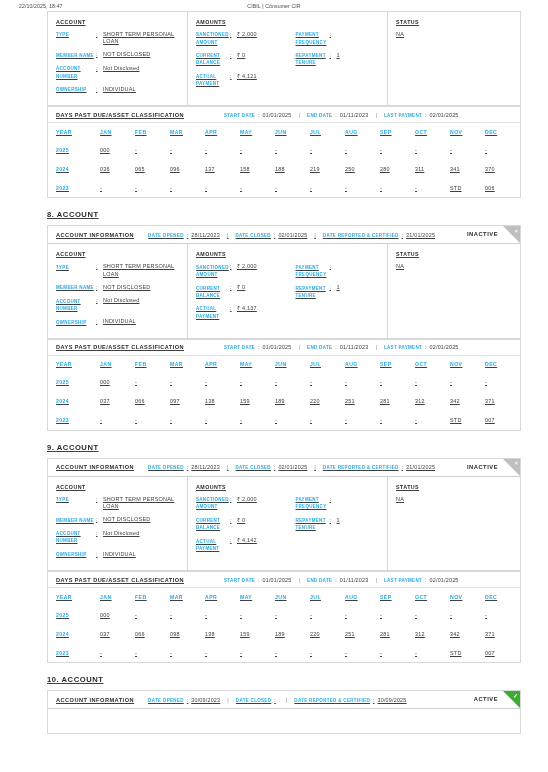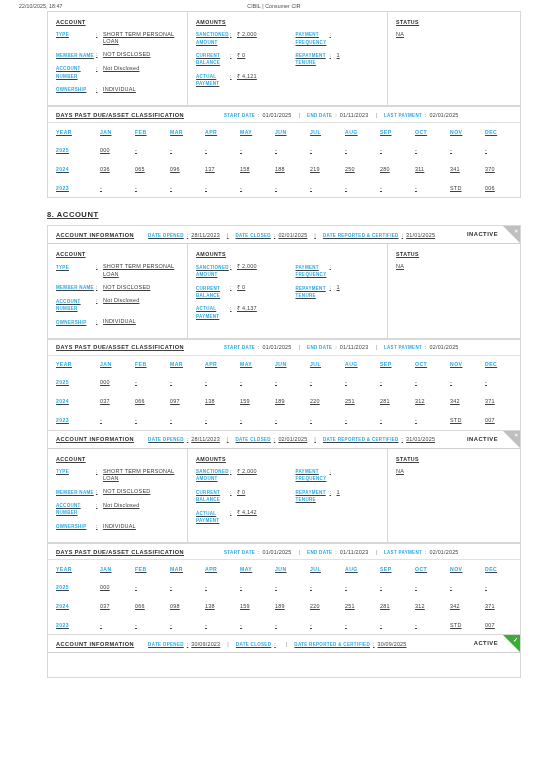--- a/index.html
+++ b/index.html
@@ -592,20 +592,21 @@
               <td class="mcell dash">-</td>
               <td class="mcell dash">-</td>
               <td class="mcell dash">-</td>
               <td class="mcell dash">-</td>
               <td class="mcell">STD</td>
               <td class="mcell">007</td>
             </tr>
           </tbody>
         </table>
       </div>
+      <div class="section-title">9. ACCOUNT</div>
       <div class="card">
         <div class="info-bar">
           <span class="ib-title">ACCOUNT INFORMATION</span>
           <span style="width:14px"></span>
           <div class="ib-field">
             <span class="ib-label">DATE OPENED</span>
             <span class="ib-colon">:</span>
             <span class="ib-val">28/11/2023</span>
           </div>
           <span class="ib-sep">|</span>
@@ -773,20 +774,21 @@
               <td class="mcell dash">-</td>
               <td class="mcell dash">-</td>
               <td class="mcell dash">-</td>
               <td class="mcell dash">-</td>
               <td class="mcell">STD</td>
               <td class="mcell">007</td>
             </tr>
           </tbody>
         </table>
       </div>
+      <div class="section-title">10. ACCOUNT</div>
       <div class="card">
         <div class="info-bar">
           <span class="ib-title">ACCOUNT INFORMATION</span>
           <span style="width:14px"></span>
           <div class="ib-field">
             <span class="ib-label">DATE OPENED</span>
             <span class="ib-colon">:</span>
             <span class="ib-val">30/09/2023</span>
           </div>
           <span class="ib-sep">|</span>

